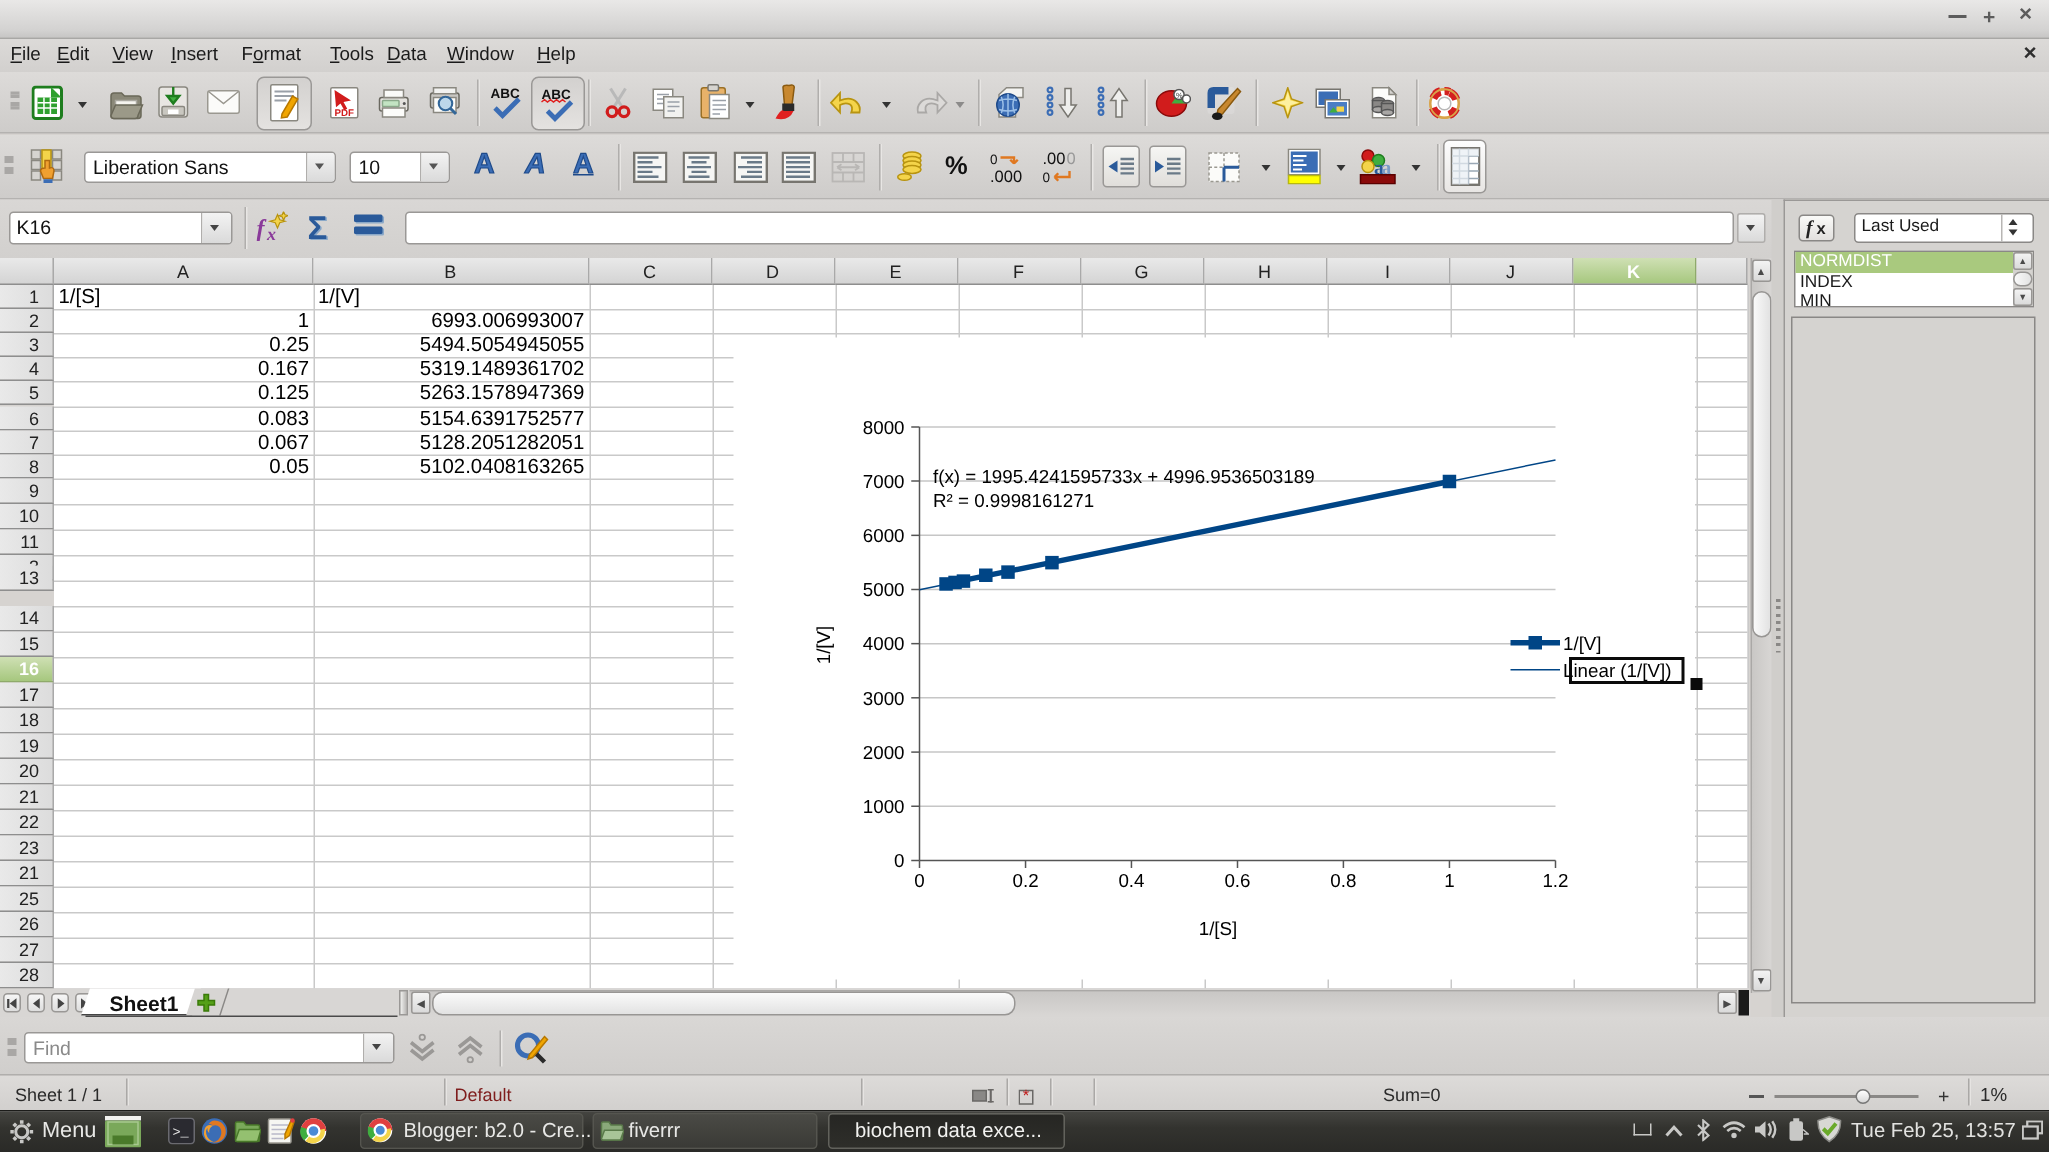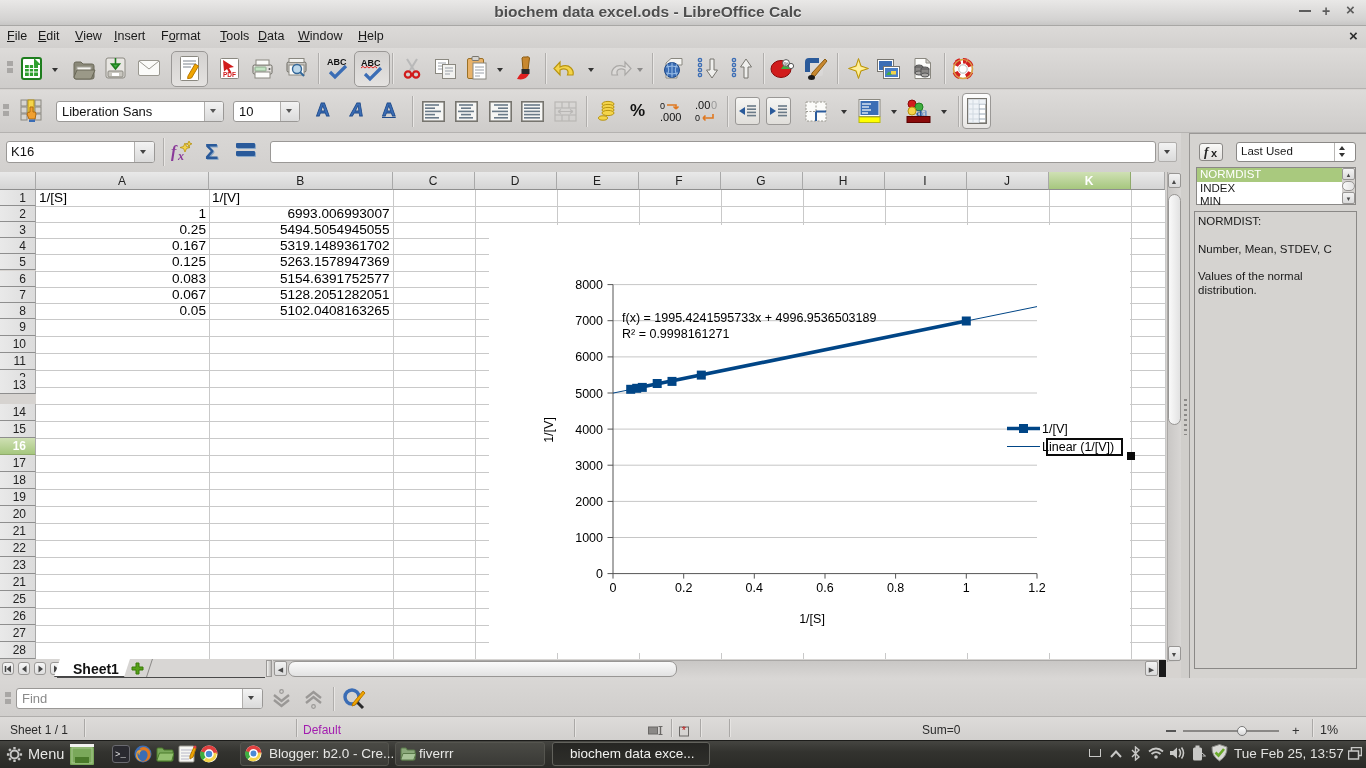--- a/index.html
+++ b/index.html
@@ -48,21 +48,20 @@
 #statusbar{left:0;top:716px;width:1366px;height:24px;background:linear-gradient(#dddbd9,#d2d0ce);border-top:1px solid #b0aeac;font-size:12px;color:#2a2a2a}
 .ssep{top:719px;width:1px;height:18px;background:#aaa8a6;box-shadow:1px 0 0 #e6e4e2}
 
 #taskbar{left:0;top:740px;width:1366px;height:28px;background:linear-gradient(#454541,#33332f 40%,#2a2a27);border-top:1px solid #1c1c1a}
 .winbtn{top:742px;height:24px;border:1px solid #55554f;border-radius:3px;background:linear-gradient(#4a4a45,#3a3a36);color:#e8e8e6;font-size:13.5px}
 .winbtn.active{background:linear-gradient(#262623,#2e2e2a);border-color:#62625c}
 .tray{color:#d8d8d6}
 </style></head><body>
 <div id="page">
 <div class="abs" id="titlebar"></div>
-<div class="abs" id="title">biochem data excel.ods - LibreOffice Calc</div>
 <div class="abs wbtn" style="left:1299px;top:10px;width:12px;height:3px;border-top:2px solid #5c5c5c"></div>
 <div class="abs wbtn" style="left:1322px;top:5px">+</div>
 <div class="abs wbtn" style="left:1346px;top:4px;font-size:15px">×</div>
 <div class="abs" id="menubar"></div>
 <div class="abs menu" style="left:7px"><u>F</u>ile</div>
 <div class="abs menu" style="left:38px"><u>E</u>dit</div>
 <div class="abs menu" style="left:75px"><u>V</u>iew</div>
 <div class="abs menu" style="left:114px"><u>I</u>nsert</div>
 <div class="abs menu" style="left:161px">F<u>o</u>rmat</div>
 <div class="abs menu" style="left:220px"><u>T</u>ools</div>
@@ -624,21 +623,20 @@
 <div class="abs" style="left:1196px;top:167px;width:160px;height:38px;border:1px solid #8a8886;background:#fff;overflow:hidden"></div>
 <div class="abs" style="left:1197px;top:168px;width:145px;height:13.5px;background:#a9c97e"></div>
 <div class="abs sbx" style="left:1200px;top:168px;color:#fff">NORMDIST</div>
 <div class="abs sbx" style="left:1200px;top:181.5px">INDEX</div>
 <div class="abs sbx" style="left:1200px;top:195px">MIN</div>
 <div class="abs" style="left:1342px;top:168px;width:13px;height:36px;background:#d5d3d0"></div>
 <div class="abs sbbtn" style="left:1342px;top:168px;width:13px;height:12px;font-size:6px;line-height:12px">▲</div>
 <div class="abs sbthumb" style="left:1342px;top:181px;width:13px;height:10px;border-radius:5px"></div>
 <div class="abs sbbtn" style="left:1342px;top:192px;width:13px;height:12px;font-size:6px;line-height:12px">▼</div>
 <div class="abs" style="left:1194px;top:211px;width:163px;height:458px;border:1px solid #8a8886"></div>
-<div class="abs sbx" style="left:1198px;top:215px;width:156px;line-height:13.8px">NORMDIST:<br><br>Number, Mean, STDEV, C<br><br>Values of the normal distribution.</div>
 <div class="abs" style="left:0;top:658.8000000000001px;width:1167px;height:19.199999999999932px;background:#d8d6d4"></div>
 <div class="abs navbtn" style="left:2.0px;width:12px;height:13px"></div>
 <svg class="abs" style="left:3.0px;top:664px" width="10" height="10" viewBox="0 0 10 10">
       <path d="M2.5 2 L2.5 8" stroke="#444" stroke-width="1.5"></path>
       <path d="M8 1.5 L3.5 5 L8 8.5 Z" fill="#444"></path>
     </svg>
 <div class="abs navbtn" style="left:18.1px;width:12px;height:13px"></div>
 <svg class="abs" style="left:19.1px;top:664px" width="10" height="10" viewBox="0 0 10 10">
       <path d="M7.5 1.5 L3 5 L7.5 8.5 Z" fill="#444"></path>
     </svg>
@@ -681,21 +679,21 @@
       <circle cx="9.5" cy="17.5" r="1.8" fill="none" stroke="#9a9896" stroke-width="1.2"></circle>
     </svg>
 <div class="abs tsep" style="left:333px;top:687px;height:24px"></div>
 <svg class="abs" style="left:342px;top:687px" width="25" height="24" viewBox="0 0 25 24">
       <circle cx="10" cy="10" r="7" fill="none" stroke="#3b6db5" stroke-width="3.4"></circle>
       <line x1="15" y1="15" x2="21" y2="21" stroke="#2a2a2a" stroke-width="3"></line>
       <path d="M21 4 L23 6 L13 18 L10 19 L11 16 Z" fill="#f0a500" stroke="#b87800"></path>
     </svg>
 <div class="abs" id="statusbar"></div>
 <div class="abs" style="left:10px;top:723px;font-size:12px;color:#2a2a2a">Sheet 1 / 1</div>
-<div class="abs" style="left:303px;top:723px;font-size:12px;color:#a21caf">Default</div>
+<div class="abs" style="left:303px;top:723px;font-size:12px;color:#7f1d1d">Default</div>
 <div class="abs ssep" style="left:84px"></div>
 <div class="abs ssep" style="left:296px"></div>
 <div class="abs ssep" style="left:574px"></div>
 <div class="abs ssep" style="left:671px"></div>
 <div class="abs ssep" style="left:700px"></div>
 <div class="abs ssep" style="left:729px"></div>
 <div class="abs ssep" style="left:1312px"></div>
 <svg class="abs" style="left:648px;top:726px" width="15" height="10" viewBox="0 0 15 10">
       <rect x="0.5" y="1" width="9" height="7" fill="#8a8886" stroke="#6a6866"></rect>
       <line x1="12.5" y1="0" x2="12.5" y2="9" stroke="#6a6866" stroke-width="1.4"></line>

